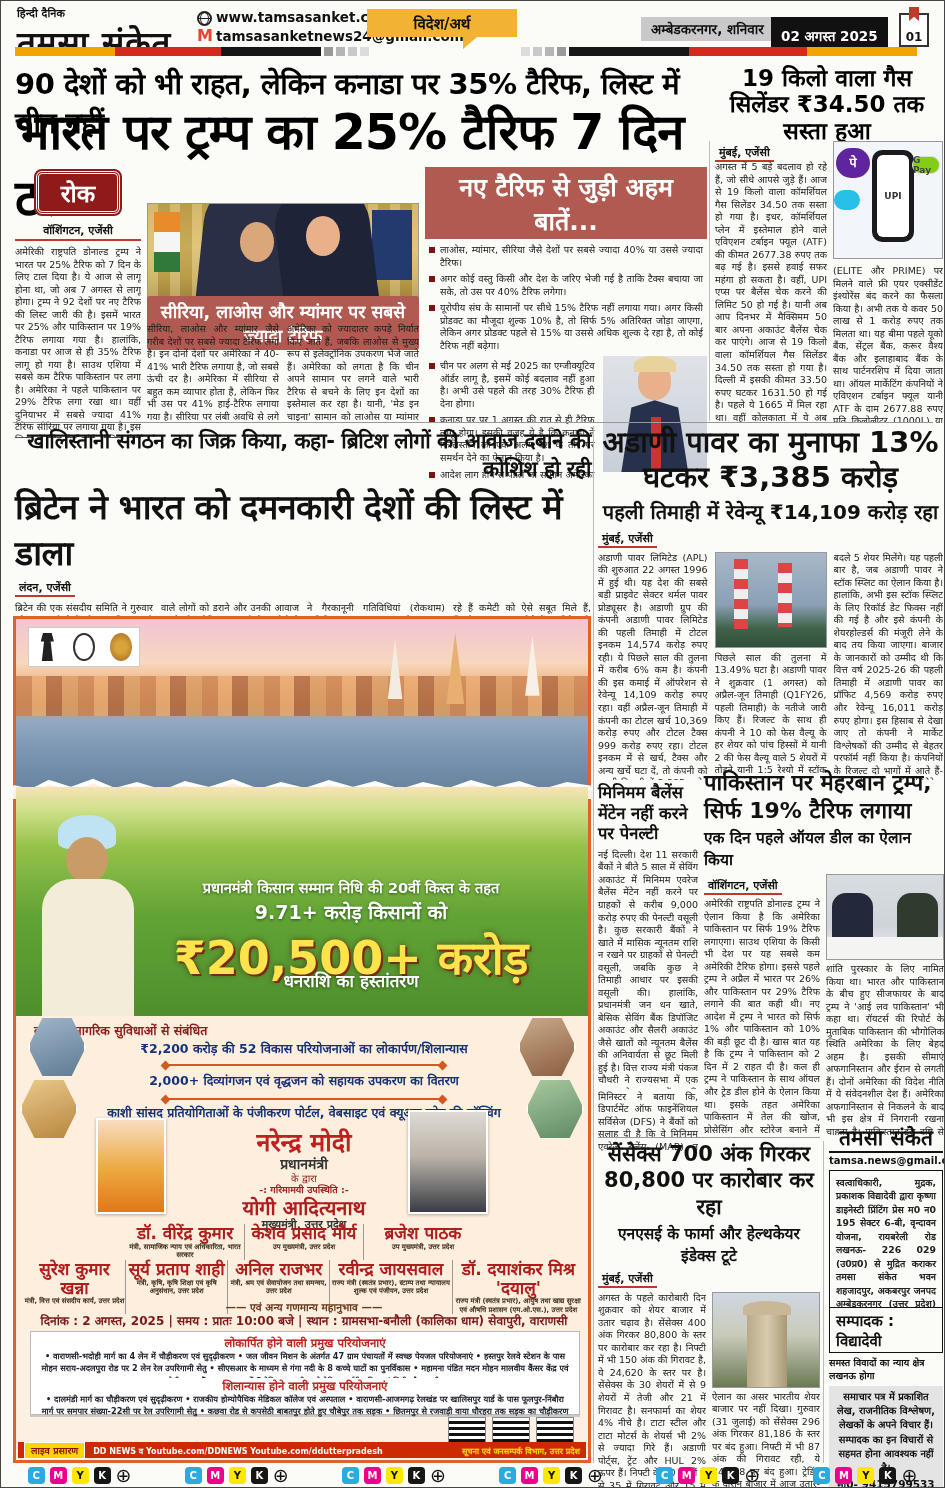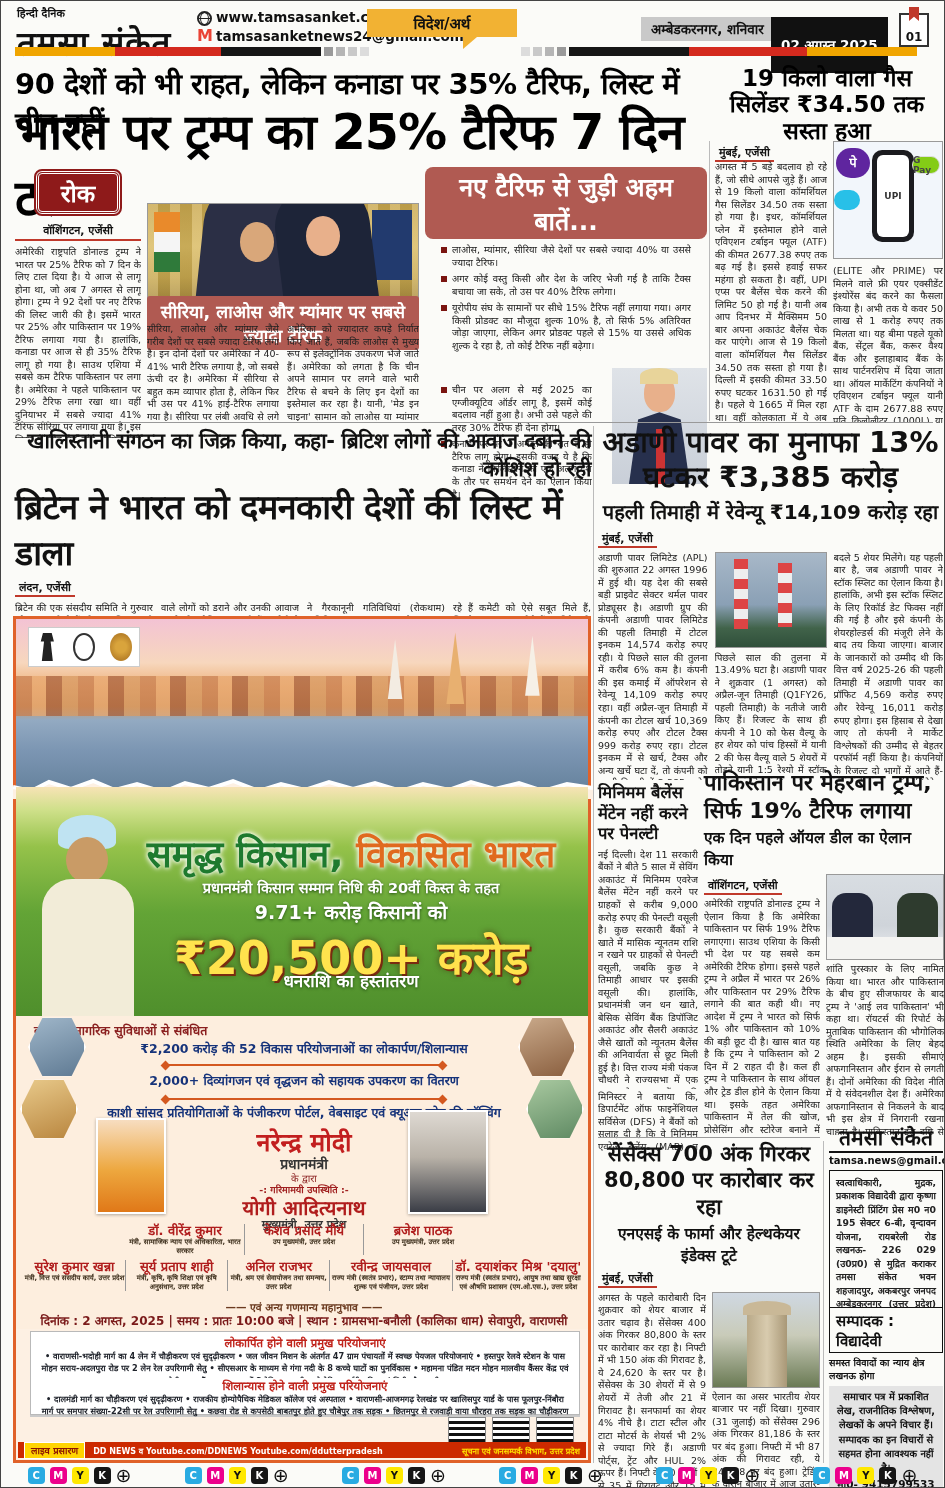--- a/index.html
+++ b/index.html
@@ -18,34 +18,34 @@
   .logo-tag{font-size:11px;font-weight:bold;}
   .logo{font-size:33px;font-weight:bold;letter-spacing:1px;}
   .contact{font-size:13.5px;font-weight:bold;margin-left:38px;}
   .globe{display:inline-block;width:15px;height:15px;border:2px solid #222;border-radius:50%;position:relative;vertical-align:middle;margin-right:4px;}
   .globe::before{content:"";position:absolute;left:50%;top:-1px;bottom:-1px;width:7px;margin-left:-4.5px;border:1px solid #222;border-radius:50%;}
   .globe::after{content:"";position:absolute;left:-1px;right:-1px;top:50%;border-top:1px solid #222;}
   .gmail-m{color:#ea4335;font-weight:bold;font-size:16px;margin-right:3px;}
   .tab{background:#f2b233;color:#111;font-weight:bold;font-size:15px;padding:4px 26px;}
   .tab-pt{width:0;height:0;border-left:14px solid #f2b233;border-bottom:12px solid transparent;}
   .citybox{background:#c9c9c9;color:#111;font-weight:bold;font-size:13.5px;padding:3px 10px;}
-  .datebox{background:#111;color:#fff;font-weight:bold;font-size:13.5px;padding:19px 10px;}
+  .datebox{background:#111;color:#fff;font-weight:bold;font-size:13.5px;padding:10px 10px;}
   .pageno{width:30px;height:34px;border:2px solid #333;background:#fff;position:relative;text-align:center;}
   .pageno .bm{position:absolute;top:-8px;left:50%;margin-left:-5px;width:10px;height:14px;background:#c0392b;clip-path:polygon(0 0,100% 0,100% 100%,50% 70%,0 100%);}
   .pageno .no{position:absolute;bottom:1px;left:0;right:0;font-size:12px;font-weight:bold;}
   .bar-seg{height:9px;display:inline-block;vertical-align:top;}
   
   .kicker1{font-size:29px;font-weight:bold;letter-spacing:-0.5px;color:#000;}
   .head1{font-size:49px;font-weight:bold;letter-spacing:-1px;color:#000;}
   .gas-head{font-size:23px;font-weight:bold;line-height:1.15;color:#000;}
   .maroonbar{background:#b05a52;color:#fff;font-weight:bold;}
   .badge{background:#8e1a1a;color:#fff;font-weight:bold;font-size:24px;text-align:center;border-radius:6px;border:3px double #fff;outline:2px solid #8e1a1a;}
-  .kp-title{background:#b05a52;color:#fff;font-size:25px;font-weight:bold;text-align:center;border-radius:8px;padding:2px 0;}
+  .kp-title{background:#b05a52;color:#fff;font-size:25px;font-weight:bold;text-align:center;border-radius:0;padding:2px 0;}
   .kp li{margin:0 0 4px 0;}
-  ul.kp{list-style:none;margin:16px;padding:0;}
+  ul.kp{list-style:none;margin:4px;padding:0;}
   ul.kp li{position:relative;padding-left:11px;}
   ul.kp li::before{content:"";position:absolute;left:0;top:3px;width:6px;height:6px;background:#7a1410;}
   .brit-kick{font-size:21px;font-weight:bold;letter-spacing:-0.5px;text-align:right;}
   .brit-head{font-size:34px;font-weight:bold;letter-spacing:-0.5px;}
   .adani-head{font-size:29px;font-weight:bold;line-height:1.2;}
   .adani-sub{font-size:20px;font-weight:bold;}
   .sec-head2{font-size:21px;font-weight:bold;line-height:1.25;}
   .sec-sub2{font-size:15.5px;font-weight:bold;}
   .bal-head{font-size:16.5px;font-weight:bold;line-height:1.25;}
   
@@ -88,21 +88,21 @@
   .farmer-body{position:absolute;background:#f2ecd8;border-radius:30px 30px 0 0;}
   .ad-title{font-size:37px;font-weight:bold;text-shadow:0 0 4px #fff,0 0 6px #fff;}
   .ad-w{color:#fff;font-weight:bold;text-shadow:0 1px 3px rgba(20,60,10,.8);}
   .amount{font-size:46px;color:#ffe34d;font-weight:bold;text-shadow:2px 2px 0 #7a2a10,0 0 6px rgba(60,20,5,.6);}
   .ad-info{background:#fdeede;}
   .blue-ln{color:#16337a;font-weight:bold;font-size:12.5px;}
   .dsep{height:0;border-top:2px solid #d4581f;position:relative;}
   .dsep i{position:absolute;top:-4px;width:7px;height:7px;background:#d4581f;transform:rotate(45deg);}
   .pm-name{font-size:25px;font-weight:bold;color:#c21f1f;}
   .cm-name{font-size:20px;font-weight:bold;color:#b01d1d;}
-  .dig-name{font-size:13px;font-weight:bold;color:#b01d1d;line-height:1.1;}
+  .dig-name{font-size:17px;font-weight:bold;color:#b01d1d;line-height:1.1;}
   .dig-title{font-size:6.8px;color:#40321f;font-weight:bold;line-height:1.25;}
   .hex{position:absolute;width:58px;height:62px;clip-path:polygon(25% 3%,75% 3%,100% 50%,75% 97%,25% 97%,0 50%);border:2px solid #fff;}
   .photo-card{position:absolute;border:2px solid #fff;box-shadow:0 1px 3px rgba(0,0,0,.3);}
   .proj-box{background:#fff;border:1px solid #b9b9b9;box-shadow:0 2px 0 #c9c9c9;}
   .proj-h{color:#c0241c;font-weight:bold;font-size:11.5px;}
   .proj-b{font-size:8.2px;font-weight:bold;color:#20242c;line-height:1.5;}
   .slogan{font-size:27px;font-weight:bold;color:#d42315;}
   .qr{width:38px;height:38px;border:1px solid #888;background:
       repeating-linear-gradient(0deg,#111 0 3px,#fff 3px 6px),
       repeating-linear-gradient(90deg,rgba(255,255,255,.6) 0 3px,rgba(0,0,0,.25) 3px 6px);}
@@ -277,23 +277,20 @@
     <svg class="torn" style="top:156px;" viewBox="0 0 580 24" preserveAspectRatio="none">
       <path d="M0,24 L0,12 L18,16 L36,7 L58,14 L80,6 L102,15 L124,9 L150,17 L172,8 L196,14 L220,6 L246,16 L268,9 L292,15 L316,7 L340,14 L362,8 L388,16 L410,9 L436,15 L458,7 L482,14 L506,8 L530,16 L554,9 L580,13 L580,24 Z" fill="#fdf0e3"></path>
       <path d="M0,12 L18,16 L36,7 L58,14 L80,6 L102,15 L124,9 L150,17 L172,8 L196,14 L220,6 L246,16 L268,9 L292,15 L316,7 L340,14 L362,8 L388,16 L410,9 L436,15 L458,7 L482,14 L506,8 L530,16 L554,9 L580,13" fill="none" stroke="#fff" stroke-width="4"></path>
     </svg>
 
     <div class="field abs" style="left:0;top:168px;right:0;height:229px;">
       <div class="turban" style="left:42px;top:28px;width:58px;height:34px;"></div>
       <div class="farmer-head" style="left:50px;top:50px;width:42px;height:46px;"></div>
       <div class="farmer-body" style="left:26px;top:92px;width:92px;height:137px;"></div>
     </div>
-    <div class="abs ad-title ctr" style="left:110px;top:208px;width:450px;">
-      <span style="color:#1e7a2e;">समृद्ध किसान,</span><span style="color:#e06a1e;"> विकसित भारत</span>
-    </div>
     <div class="abs ad-w ctr" style="left:130px;top:258px;width:410px;font-size:14.5px;">प्रधानमंत्री किसान सम्मान निधि की 20वीं किस्त के तहत</div>
     <div class="abs ad-w ctr" style="left:130px;top:280px;width:410px;font-size:19px;">9.71+ करोड़ किसानों को</div>
     <div class="abs amount ctr" style="left:110px;top:306px;width:450px;">₹20,500+ करोड़</div>
     <div class="abs ad-w ctr" style="left:130px;top:350px;width:410px;font-size:17px;">धनराशि का हस्तांतरण</div>
 
     <div class="ad-info abs" style="left:0;top:397px;right:0;height:313px;">
       <div class="abs b" style="left:18px;top:6px;font-size:12.5px;color:#8a1f1f;">काशी में नागरिक सुविधाओं से संबंधित</div>
       <div class="abs blue-ln ctr" style="left:70px;top:24px;width:436px;">₹2,200 करोड़ की 52 विकास परियोजनाओं का लोकार्पण/शिलान्यास</div>
       <div class="abs dsep" style="left:150px;top:48px;width:276px;">
           <i style="left:-4px;"></i>

